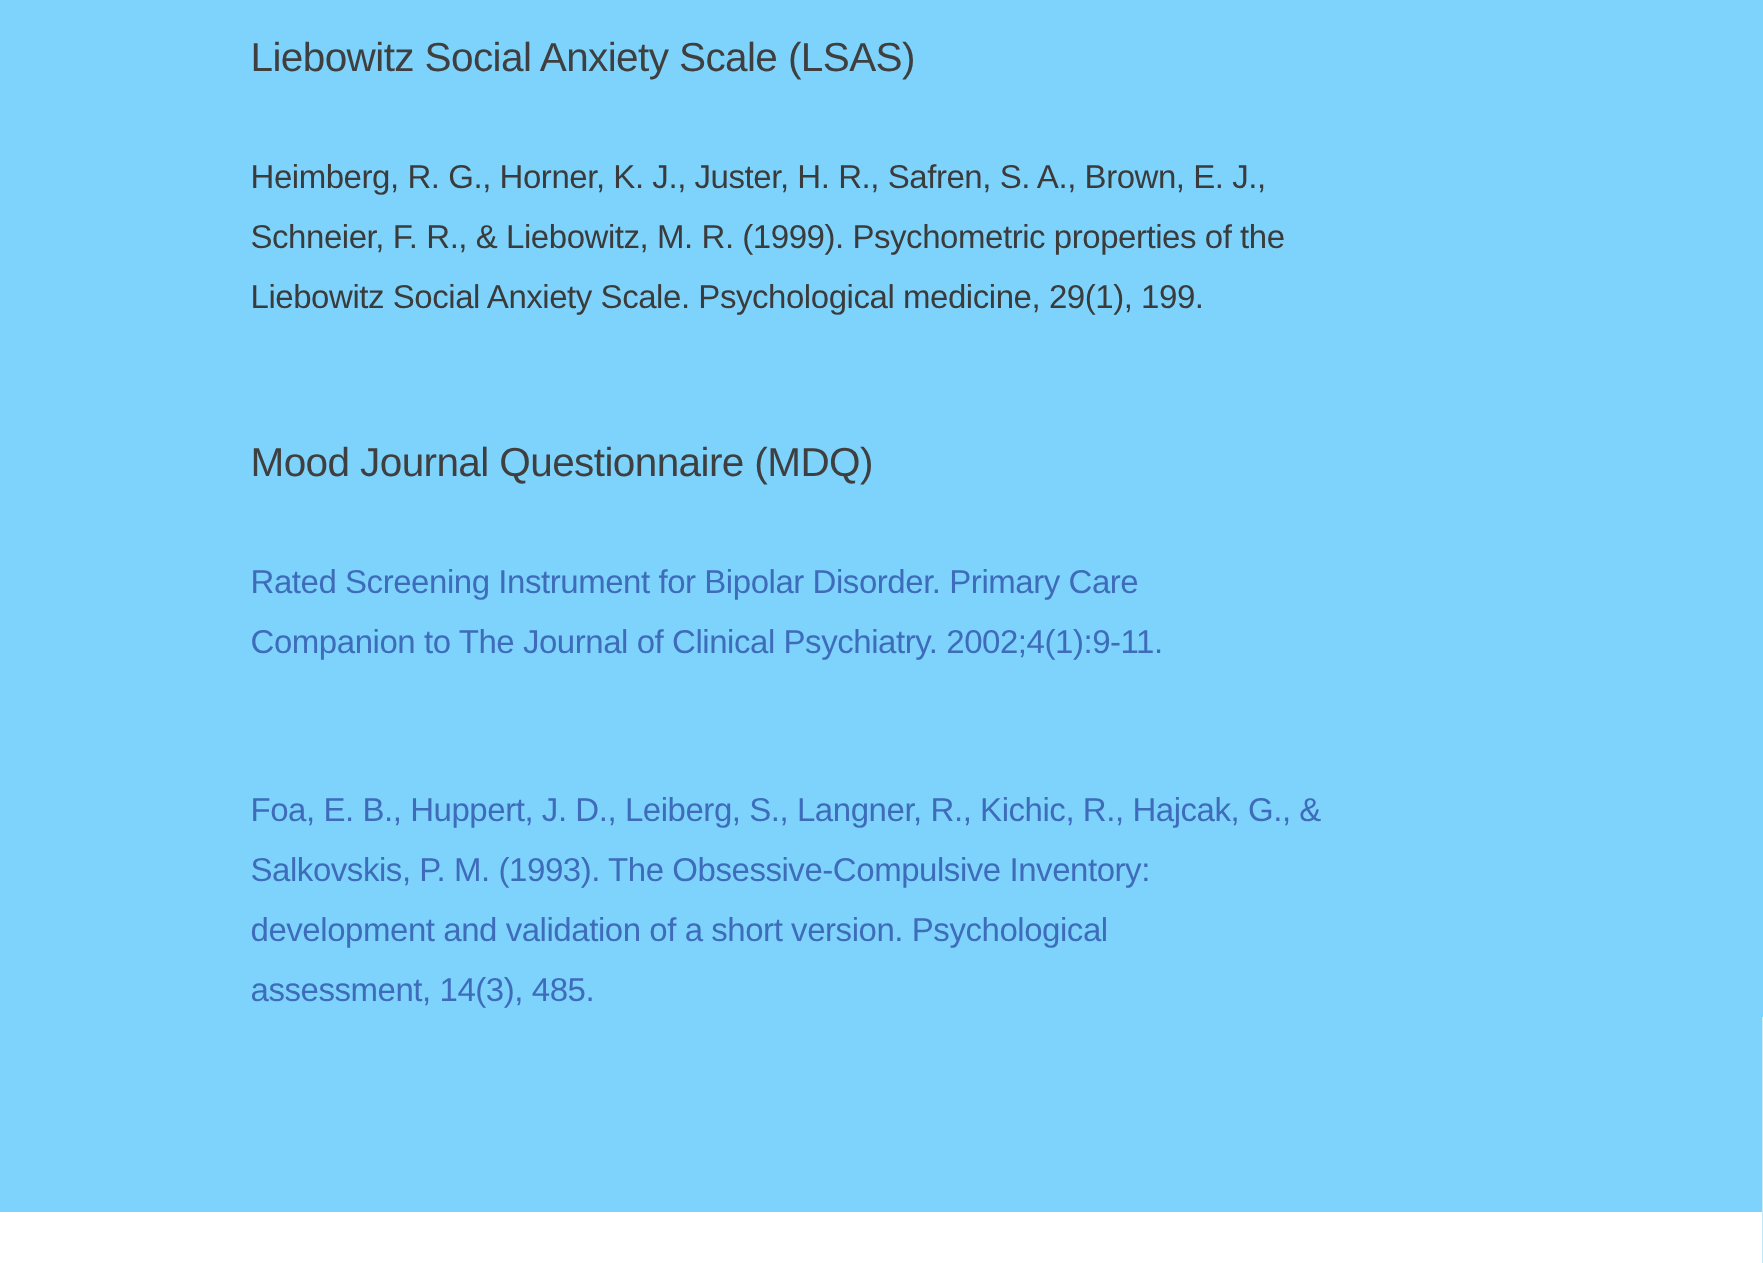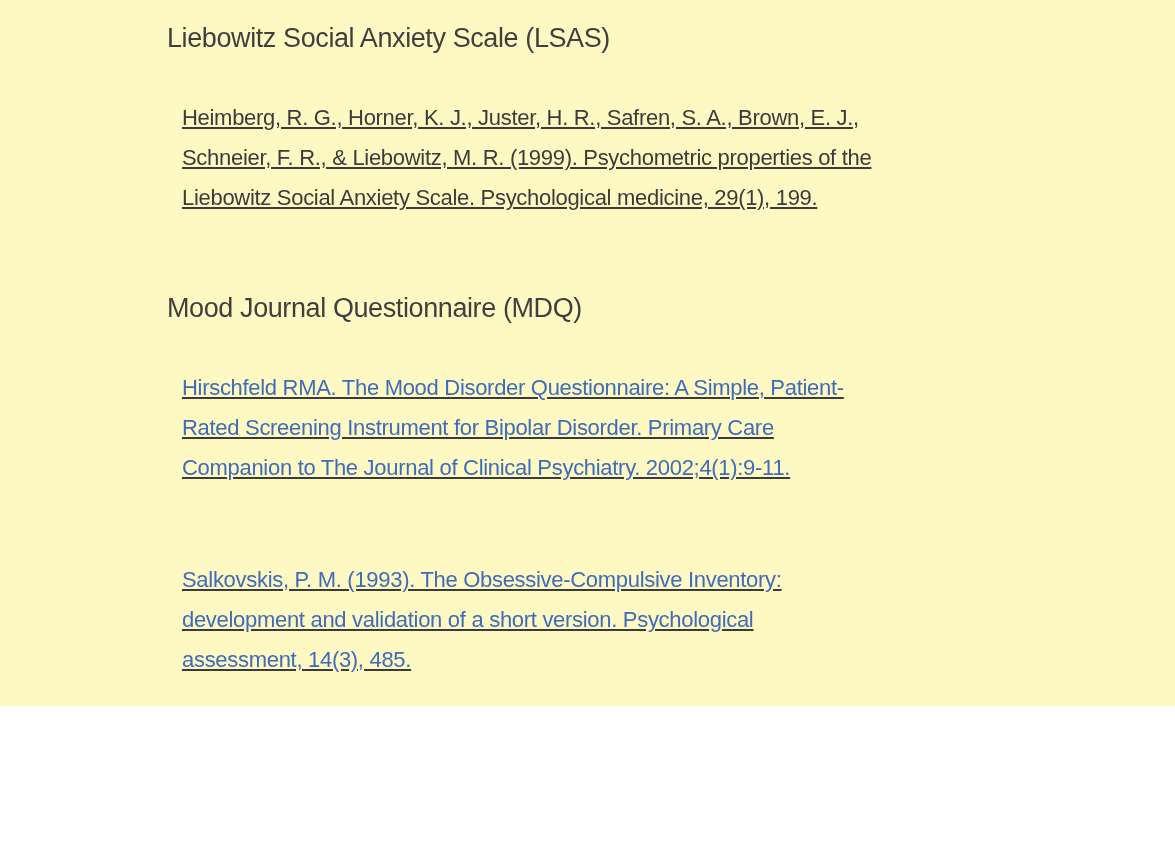--- a/index.html
+++ b/index.html
@@ -4,44 +4,43 @@
 <style>
   html, body {
     margin: 0;
     padding: 0;
     background: #ffffff;
     font-family: "Liberation Sans", sans-serif;
   }
   .doc {
     position: relative;
     width: 1175px;
-    height: 706px;
+    height: 808px;
     box-sizing: border-box;
     padding: 20px 40px 0 167px;
     overflow: hidden;
-    background: #fef9c3;
+    background: #7dd3fc;
   }
   .section { margin: 0; }
   .section-title {
     font-size: 27px;
     font-weight: 400;
     line-height: 36px;
     letter-spacing: -0.4px;
     color: #3f3f3f;
     margin: 0 0 42px 0;
   }
   .citation {
     font-size: 22px;
     font-weight: 400;
     line-height: 40px;
     letter-spacing: -0.3px;
     color: #3b3b3b;
-    margin: 0 0 72px 15px;
+    margin: 0 0 72px 0;
     max-width: 880px;
-    text-decoration: underline;
   }
   .citation .line {
     display: block;
     white-space: nowrap;
   }
   .citation-link {
     color: #3e6cba;
     text-decoration: none;
     cursor: pointer;
   }
@@ -57,30 +56,30 @@
       <span class="line">Heimberg, R. G., Horner, K. J., Juster, H. R., Safren, S. A., Brown, E. J.,</span>
       <span class="line">Schneier, F. R., &amp; Liebowitz, M. R. (1999). Psychometric properties of the</span>
       <span class="line">Liebowitz Social Anxiety Scale. Psychological medicine, 29(1), 199.</span>
     </p>
   </section>
 
   <section class="section">
     <h2 class="section-title">Mood Journal Questionnaire (MDQ)</h2>
     <p class="citation">
       <a class="citation-link">
-        <span class="line">Hirschfeld RMA. The Mood Disorder Questionnaire: A Simple, Patient-</span>
         <span class="line">Rated Screening Instrument for Bipolar Disorder. Primary Care</span>
         <span class="line">Companion to The Journal of Clinical Psychiatry. 2002;4(1):9-11.</span>
       </a>
     </p>
   </section>
 
   <section class="section">
     <p class="citation">
       <a class="citation-link">
+        <span class="line">Foa, E. B., Huppert, J. D., Leiberg, S., Langner, R., Kichic, R., Hajcak, G., &amp;</span>
         <span class="line">Salkovskis, P. M. (1993). The Obsessive-Compulsive Inventory:</span>
         <span class="line">development and validation of a short version. Psychological</span>
         <span class="line">assessment, 14(3), 485.</span>
       </a>
     </p>
   </section>
 
 </main>
 
 </body></html>

